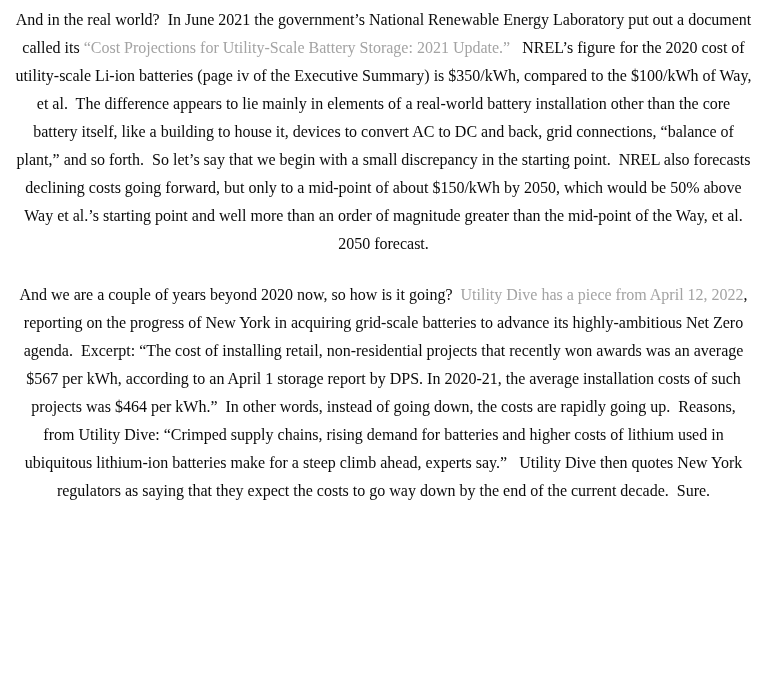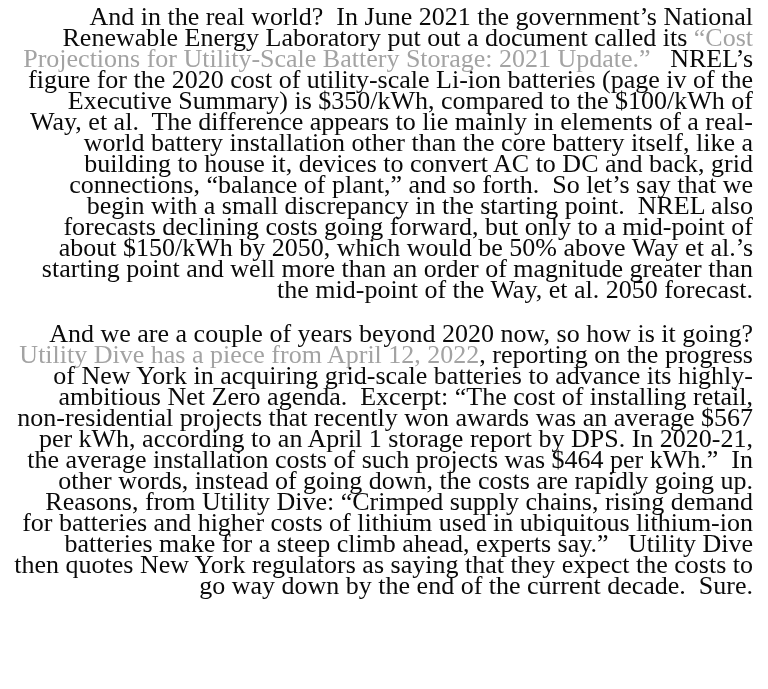--- a/index.html
+++ b/index.html
@@ -12,26 +12,26 @@
     width: 768px;
     height: 689px;
     box-sizing: border-box;
     padding: 6px 15px 0 14px;
     font-family: "Liberation Serif", "DejaVu Serif", serif;
   }
   .article {
     width: 739px;
   }
   p.doc-paragraph {
-    font-size: 26px;
-    line-height: 21px;
+    font-size: 16px;
+    line-height: 28px;
     color: #0a0a0a;
     margin: 0 0 23px 0;
     white-space: pre-wrap;
-    text-align: right;
+    text-align: center;
   }
   .link {
     color: #a3a3a3;
     text-decoration: none;
     cursor: pointer;
   }
   .quote-italic {
   }
 </style>
 </head>

